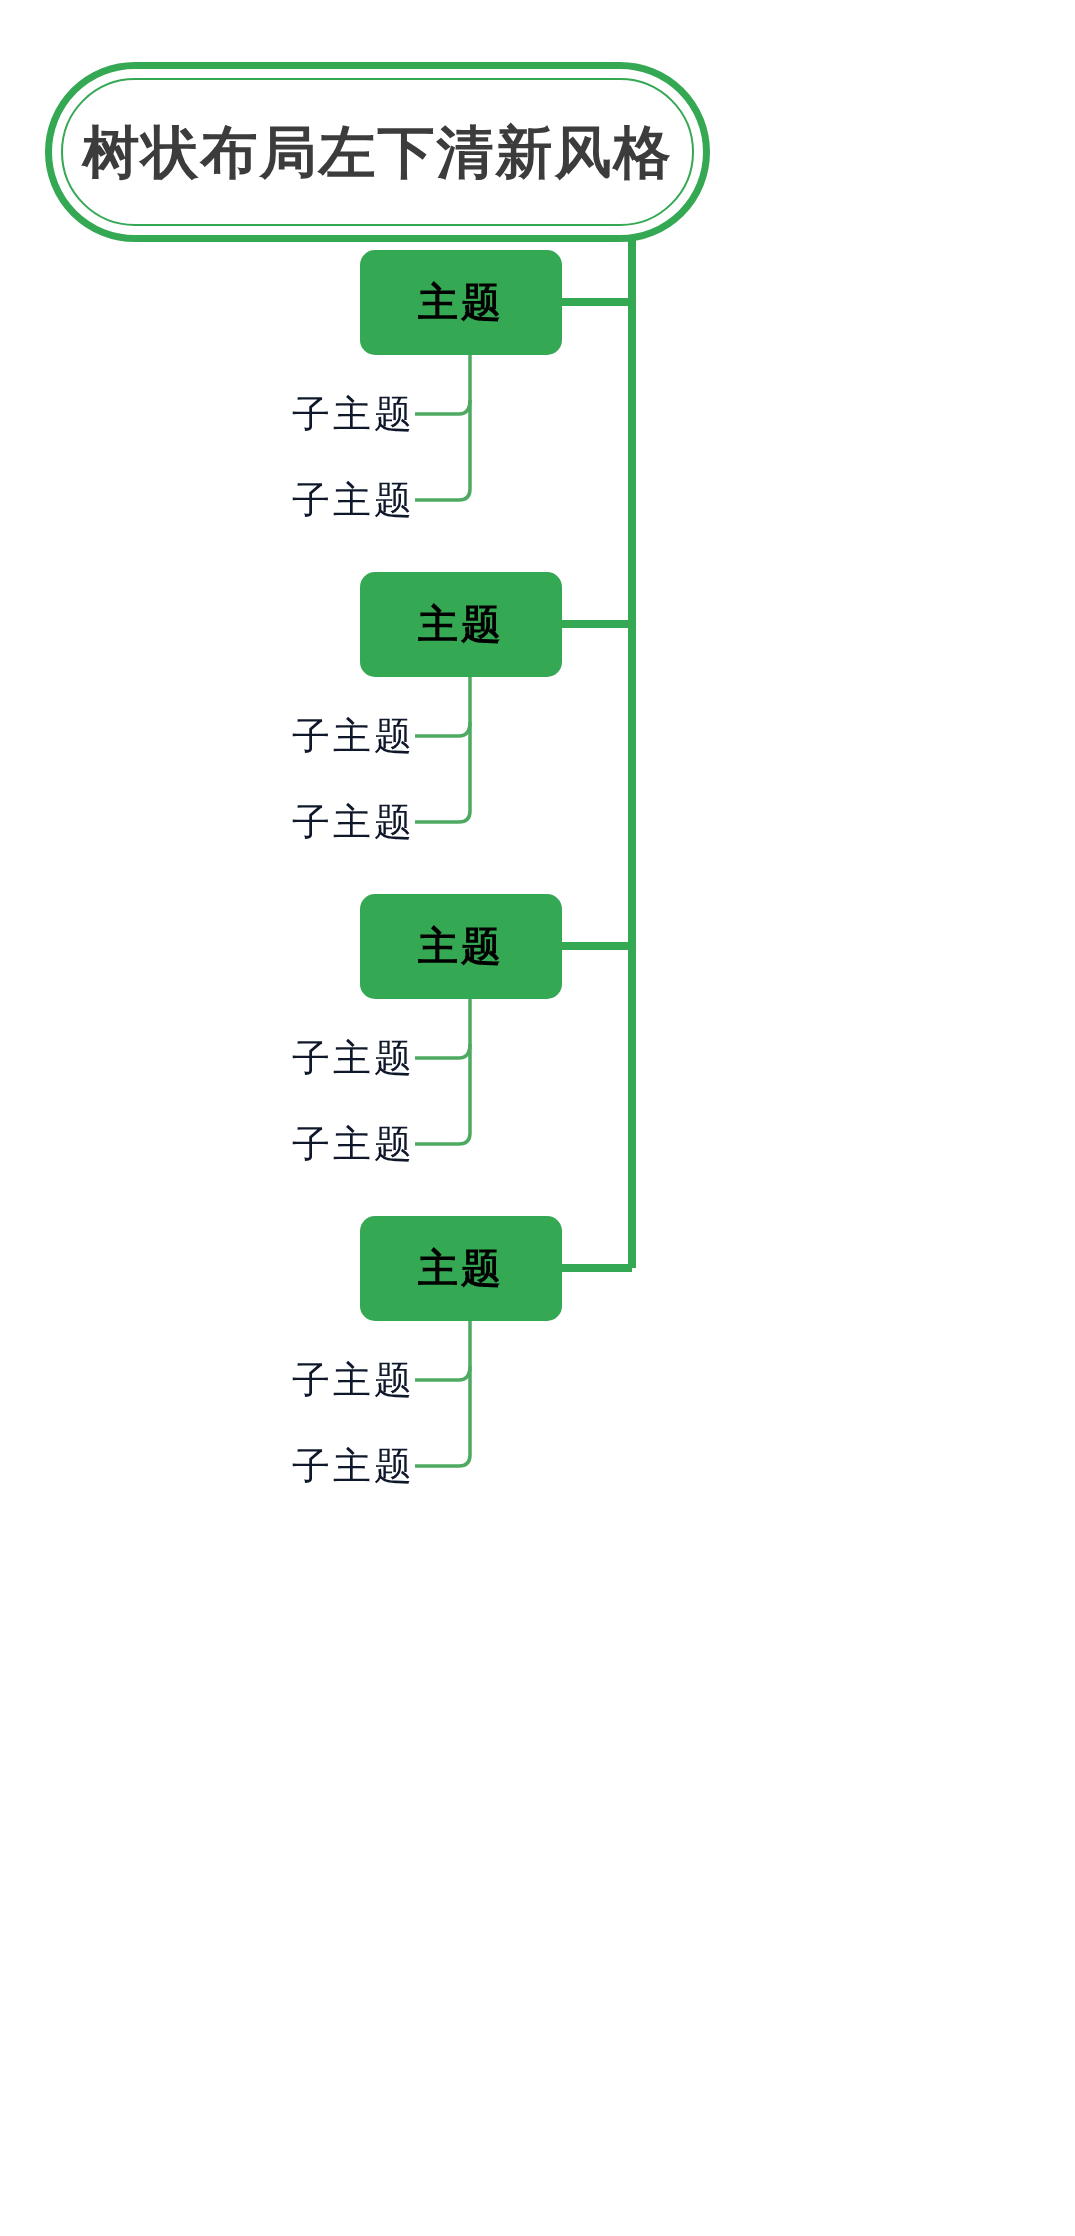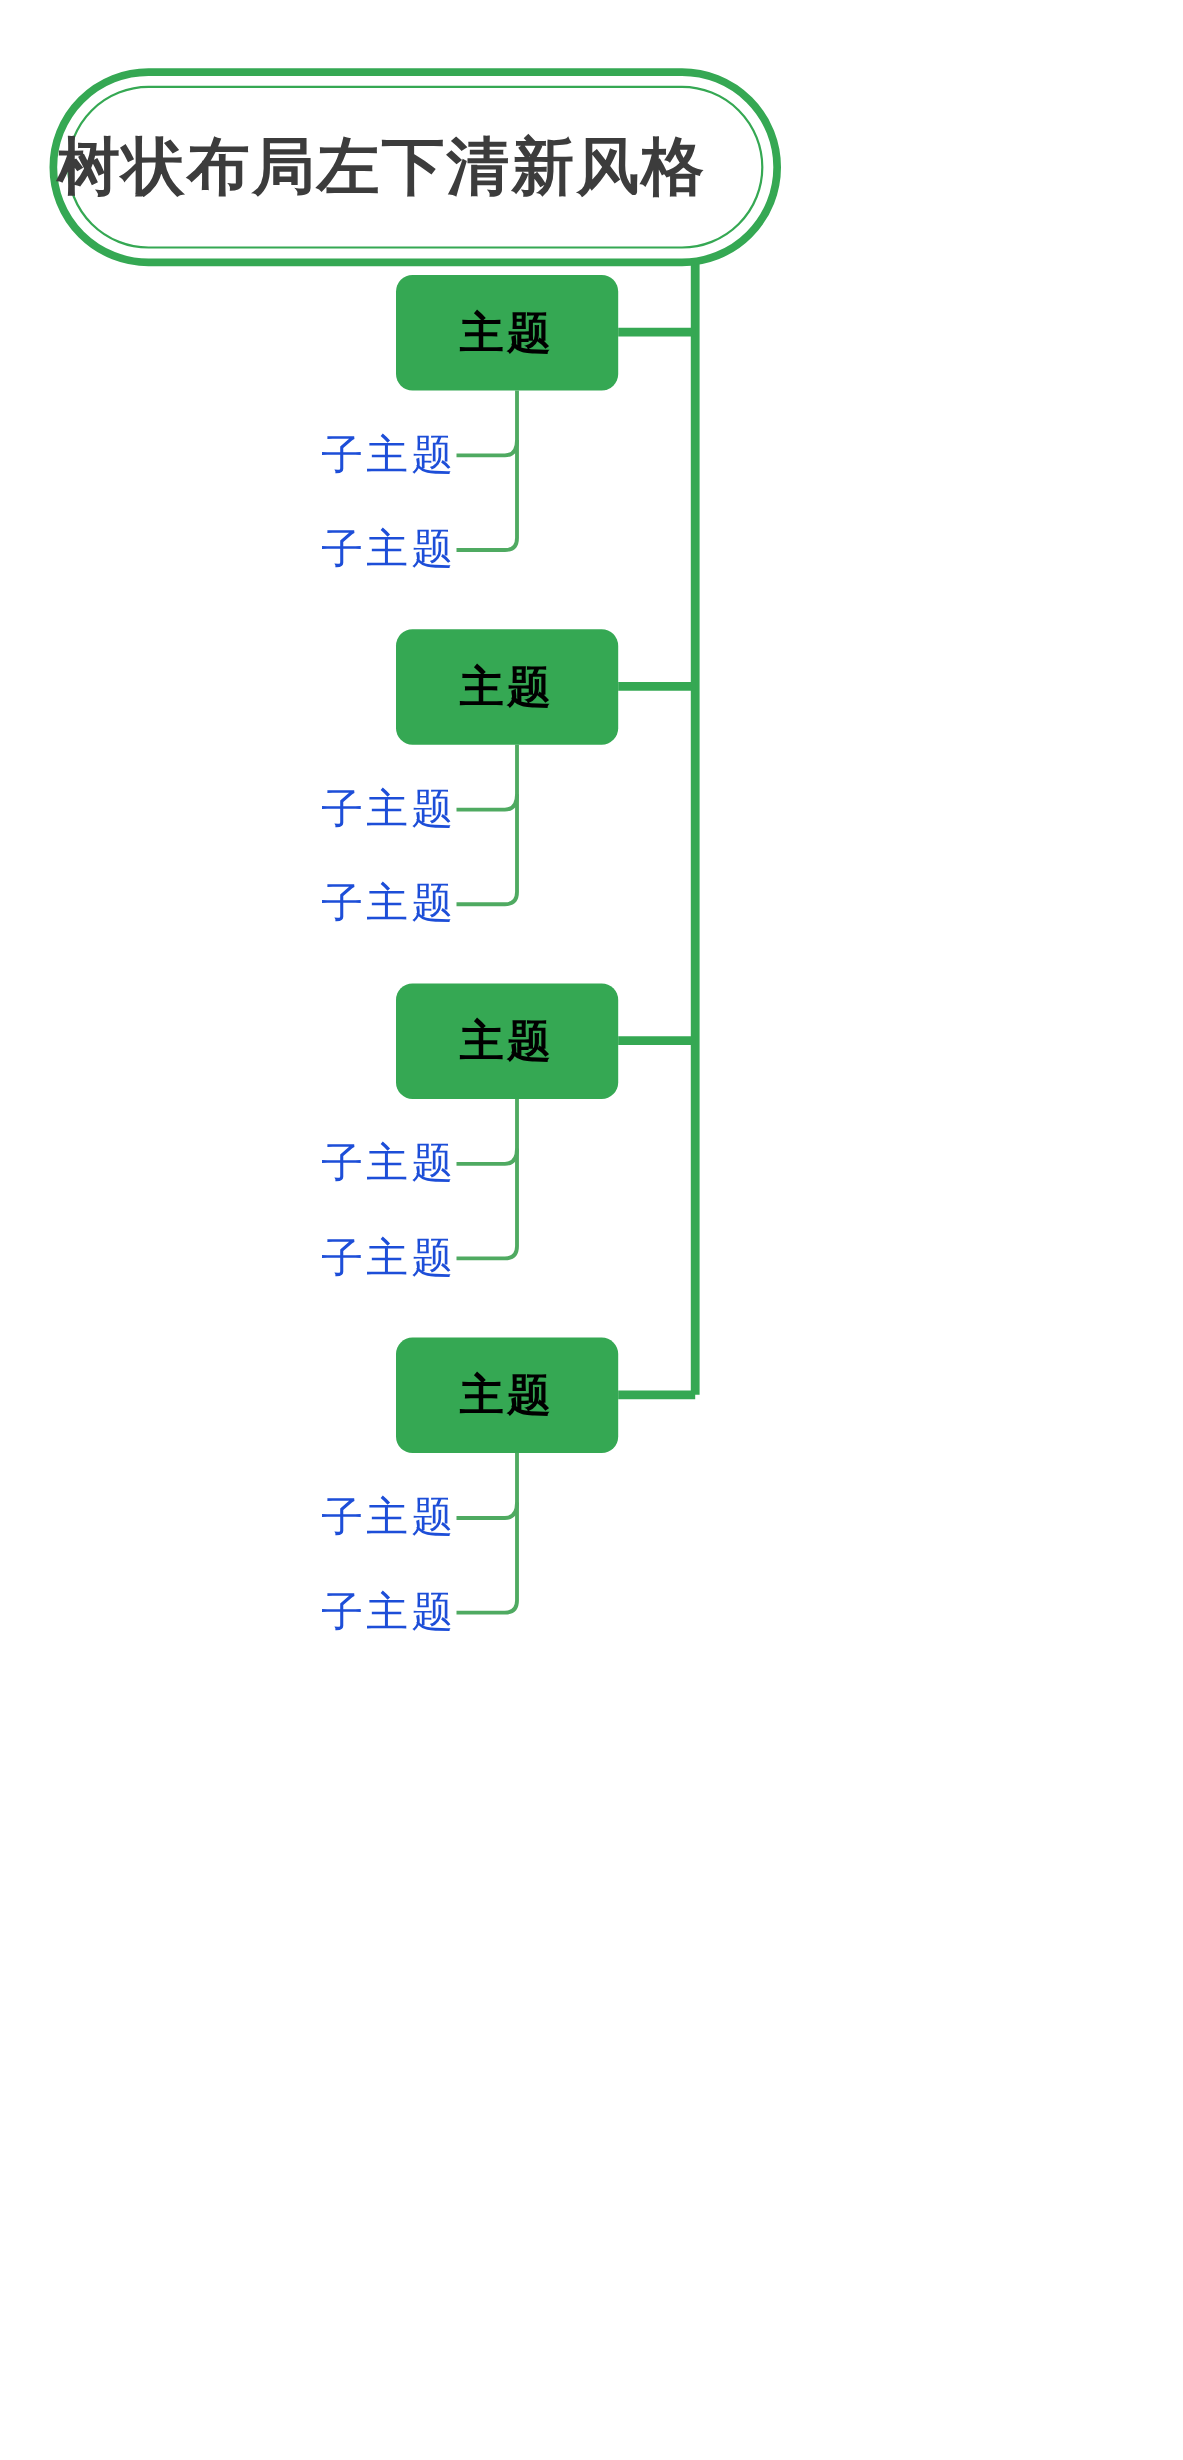--- a/index.html
+++ b/index.html
@@ -16,21 +16,21 @@
 
   
   .root-pill{
     position:absolute;
     left:45px;top:62px;
     width:665px;height:180px;
     box-sizing:border-box;
     background:#ffffff;
     border:7px solid #35a853;
     border-radius:90px;
-    display:flex;align-items:center;
+    display:flex;align-items:center;justify-content:center;
   }
   .root-pill-inner{
     position:absolute;
     left:9px;top:9px;right:9px;bottom:9px;
     border:2px solid #35a853;
     border-radius:80px;
     pointer-events:none;
   }
   .root-title{
     position:relative;
@@ -57,21 +57,21 @@
     color:#000000;
     letter-spacing:3px;
     line-height:1;
     white-space:nowrap;
   }
 
   
   .sub-label{
     position:absolute;
     font-size:38px;
-    color:#1d4ed8;
+    color:#0f172a;
     letter-spacing:3px;
     line-height:1;
     white-space:nowrap;
     text-align:right;
     transform:translateY(-50%);
   }
 </style>
 </head>
 <body>
 

